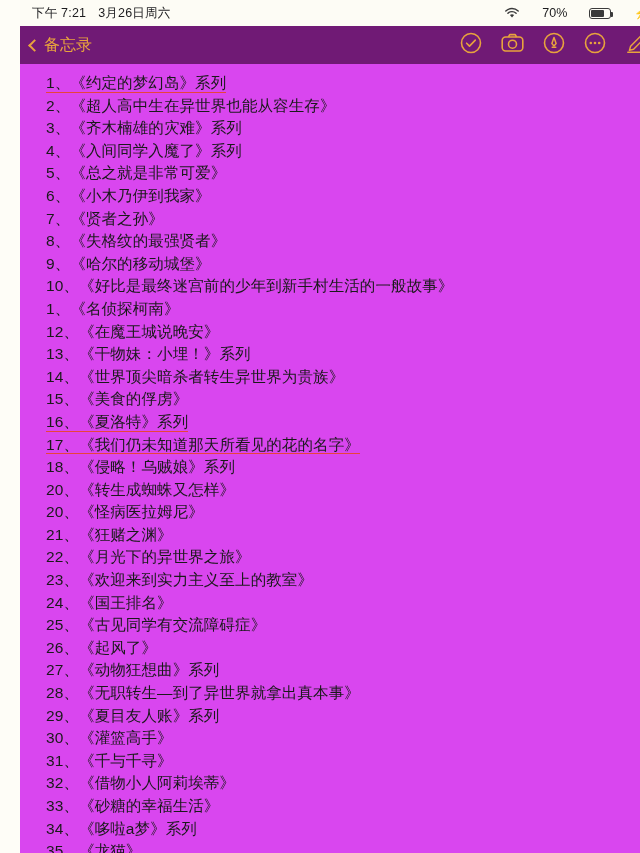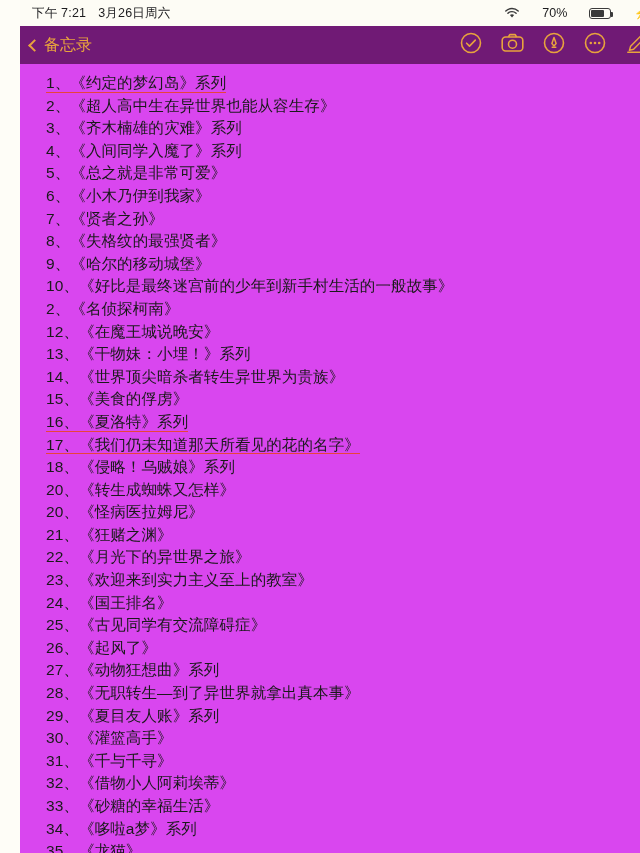--- a/index.html
+++ b/index.html
@@ -212,21 +212,21 @@
       <div class="line underlined"><span class="txt">1、《约定的梦幻岛》系列</span></div>
       <div class="line"><span class="txt">2、《超人高中生在异世界也能从容生存》</span></div>
       <div class="line"><span class="txt">3、《齐木楠雄的灾难》系列</span></div>
       <div class="line"><span class="txt">4、《入间同学入魔了》系列</span></div>
       <div class="line"><span class="txt">5、《总之就是非常可爱》</span></div>
       <div class="line"><span class="txt">6、《小木乃伊到我家》</span></div>
       <div class="line"><span class="txt">7、《贤者之孙》</span></div>
       <div class="line"><span class="txt">8、《失格纹的最强贤者》</span></div>
       <div class="line"><span class="txt">9、《哈尔的移动城堡》</span></div>
       <div class="line"><span class="txt">10、《好比是最终迷宫前的少年到新手村生活的一般故事》</span></div>
-      <div class="line"><span class="txt">2、《名侦探柯南》</span></div>
+      <div class="line"><span class="txt">1、《名侦探柯南》</span></div>
       <div class="line"><span class="txt">12、《在魔王城说晚安》</span></div>
       <div class="line"><span class="txt">13、《干物妹：小埋！》系列</span></div>
       <div class="line"><span class="txt">14、《世界顶尖暗杀者转生异世界为贵族》</span></div>
       <div class="line"><span class="txt">15、《美食的俘虏》</span></div>
       <div class="line underlined"><span class="txt">16、《夏洛特》系列</span></div>
       <div class="line underlined"><span class="txt">17、《我们仍未知道那天所看见的花的名字》</span></div>
       <div class="line"><span class="txt">18、《侵略！乌贼娘》系列</span></div>
       <div class="line"><span class="txt">20、《转生成蜘蛛又怎样》</span></div>
       <div class="line"><span class="txt">20、《怪病医拉姆尼》</span></div>
       <div class="line"><span class="txt">21、《狂赌之渊》</span></div>

